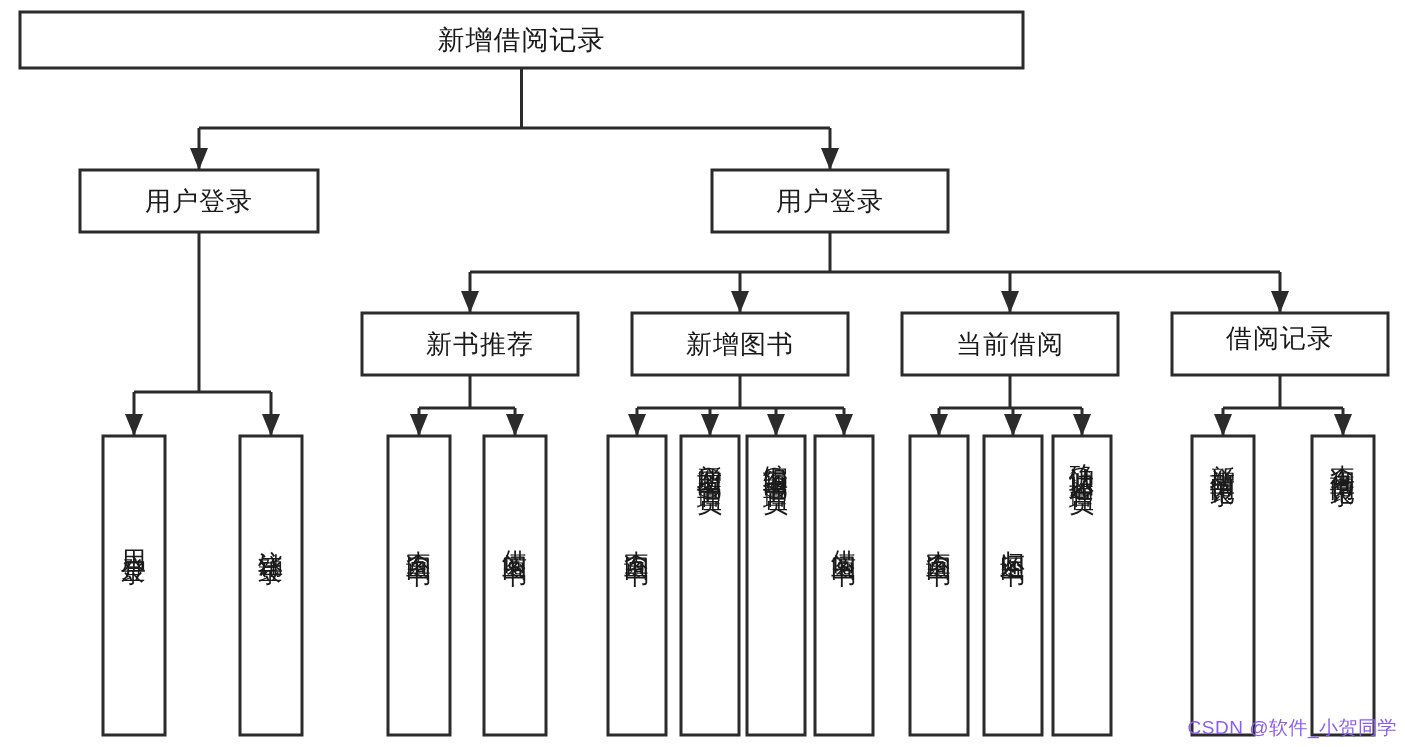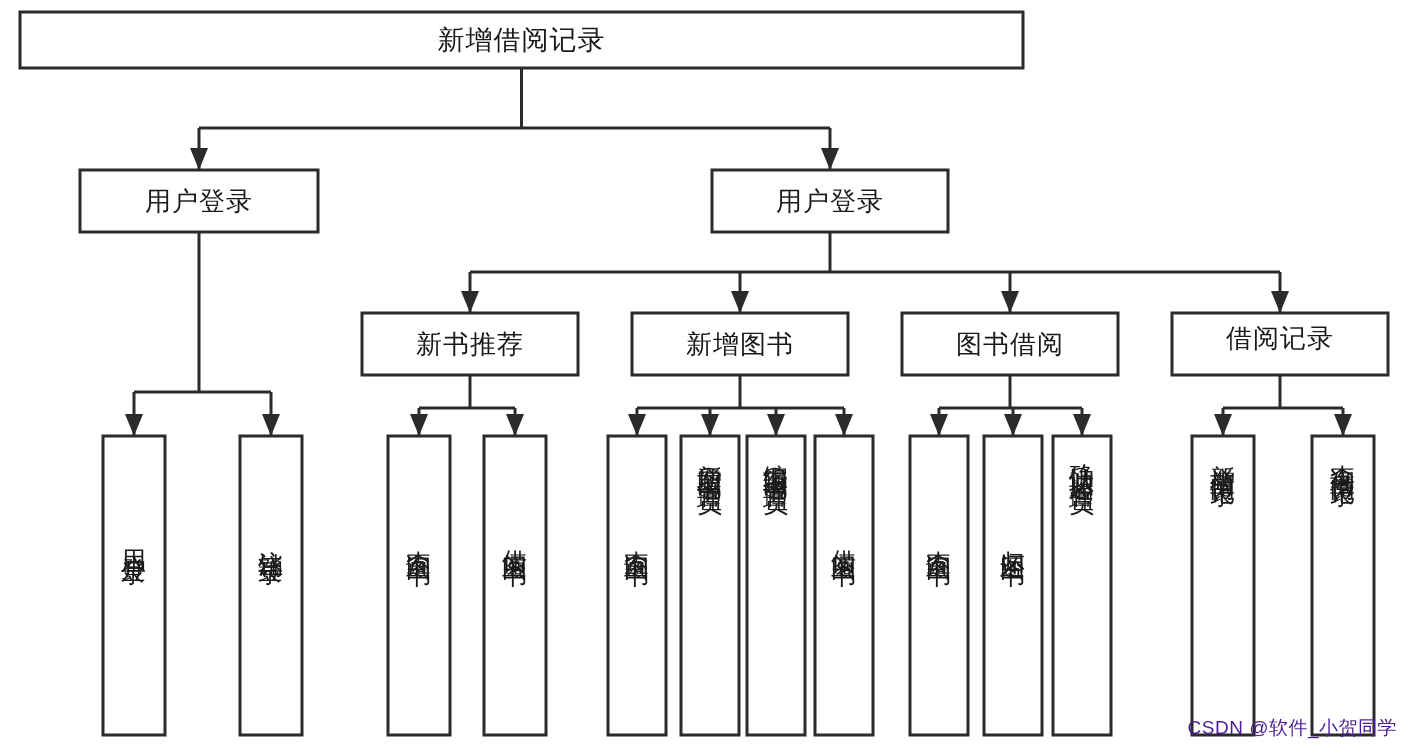--- a/index.html
+++ b/index.html
@@ -39,21 +39,21 @@
   .arrow-head {
     fill: #2b2b2b;
     stroke: none;
   }
   .watermark {
     position: absolute;
     right: 8px;
     bottom: 6px;
     font-family: "Liberation Sans", "DejaVu Sans", sans-serif;
     font-size: 19px;
-    color: #4c1d95;
+    color: #8b5cf6;
     letter-spacing: 0.5px;
     white-space: nowrap;
     pointer-events: none;
   }
   .vlabel-wrap {
     position: absolute;
     display: flex;
     align-items: flex-start;
     justify-content: center;
     pointer-events: none;
@@ -173,28 +173,28 @@
   <div id="labels-layer">
       <div class="hlabel-wrap" style="left: 20px; top: 12px; width: 1003px; height: 56px;">
         <div class="hlabel-text root-label-text">新增借阅记录</div>
       </div>
       <div class="hlabel-wrap" style="left: 80px; top: 170px; width: 238px; height: 62px;">
         <div class="hlabel-text">用户登录</div>
       </div>
       <div class="hlabel-wrap" style="left: 712px; top: 170px; width: 236px; height: 62px;">
         <div class="hlabel-text">用户登录</div>
       </div>
-      <div class="hlabel-wrap" style="left: 362px; top: 313px; width: 216px; height: 62px; align-items: center;">
+      <div class="hlabel-wrap" style="left: 372px; top: 313px; width: 216px; height: 62px; align-items: center;">
         <div class="hlabel-text">新书推荐</div>
       </div>
       <div class="hlabel-wrap" style="left: 632px; top: 313px; width: 216px; height: 62px;">
         <div class="hlabel-text">新增图书</div>
       </div>
       <div class="hlabel-wrap" style="left: 902px; top: 313px; width: 216px; height: 62px;">
-        <div class="hlabel-text">图书借阅</div>
+        <div class="hlabel-text">当前借阅</div>
       </div>
       <div class="hlabel-wrap" style="left: 1172px; top: 313px; width: 216px; height: 50px; border-radius: 23px;">
         <div class="hlabel-text">借阅记录</div>
       </div>
       <div class="vlabel-wrap" style="left: 103px; top: 436px; width: 62px; height: 299px;">
         <div class="vlabel-text" style="font-size: 25px; letter-spacing: 4px; margin-top: 94px;">用户登录</div>
       </div>
       <div class="vlabel-wrap" style="left: 240px; top: 436px; width: 62px; height: 299px;">
         <div class="vlabel-text" style="font-size: 25px; letter-spacing: 4px; margin-top: 94px;">注销登录</div>
       </div>

